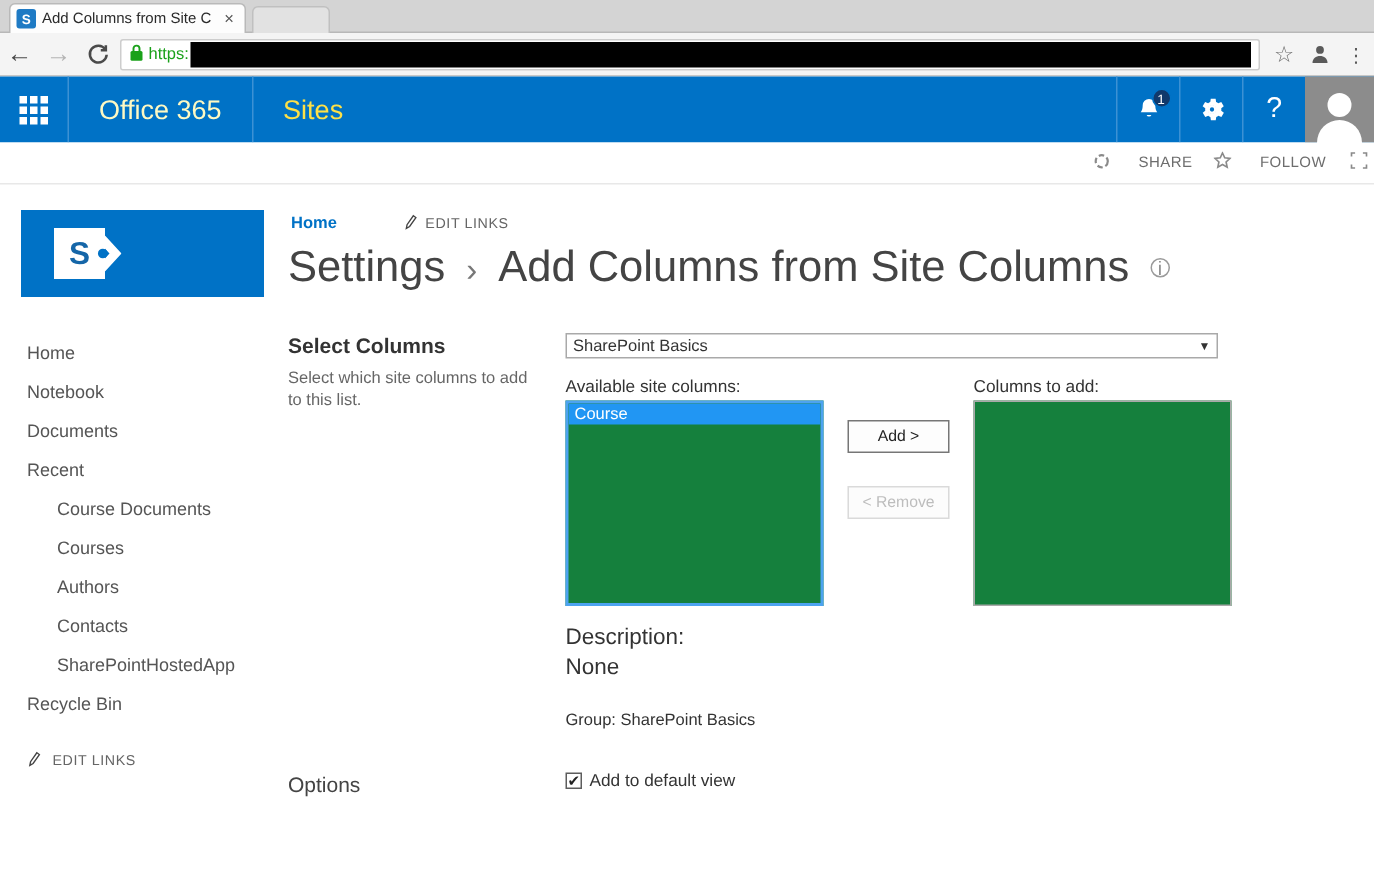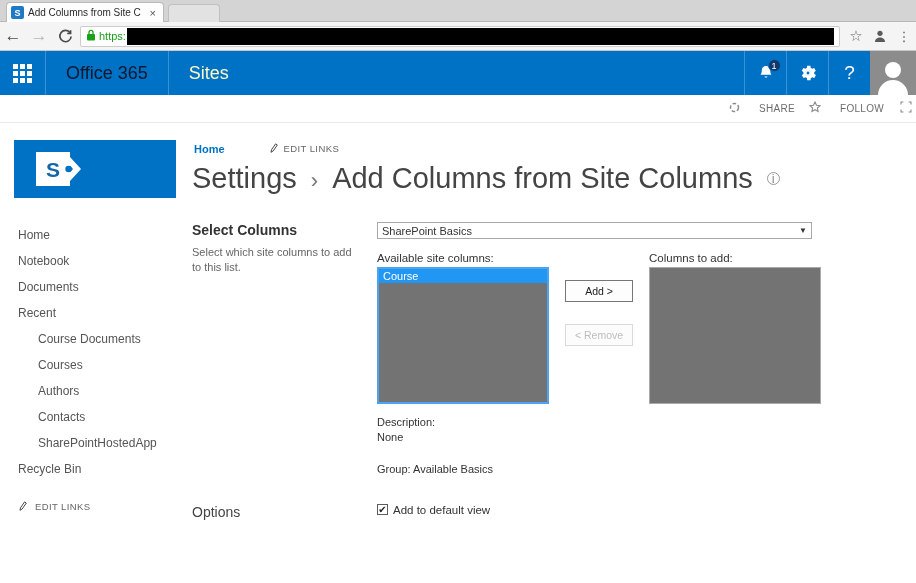--- a/index.html
+++ b/index.html
@@ -75,25 +75,25 @@
     background: #0072c6; display: flex; align-items: stretch;
   }
   .waffle-cell {
     width: 46px; display: flex; align-items: center; justify-content: center;
     border-right: 1px solid #3c91d4; cursor: pointer;
   }
   .waffle { display: grid; grid-template-columns: repeat(3, 5px); grid-gap: 2px; }
   .waffle i { width: 5px; height: 5px; background: #fff; display: block; }
   .suite-brand {
     display: flex; align-items: center; padding: 0 20px;
-    color: #0f172a; font-size: 18px; border-right: 1px solid #3c91d4; cursor: pointer;
+    color: #fef9c3; font-size: 18px; border-right: 1px solid #3c91d4; cursor: pointer;
   }
   .suite-site {
     display: flex; align-items: center; padding: 0 20px;
-    color: #fef9c3; font-size: 18px; cursor: pointer;
+    color: #fde047; font-size: 18px; cursor: pointer;
   }
   .suite-spacer { flex: 1 1 auto; }
   .suite-ico {
     width: 42px; display: flex; align-items: center; justify-content: center;
     color: #fff; border-left: 1px solid #3c91d4; cursor: pointer; position: relative;
   }
   .bell-wrap { position: relative; width: 20px; height: 20px; }
   .badge {
     position: absolute; right: -5px; top: -4px;
     min-width: 13px; height: 13px; border-radius: 50%;
@@ -190,42 +190,42 @@
   .select-box {
     width: 435px; height: 17px; border: 1px solid #a9a9a9; background: #fff;
     display: flex; align-items: center; justify-content: space-between;
     padding: 0 4px; font-size: 11px; color: #333; cursor: pointer;
   }
   .select-caret { font-size: 8px; color: #333; }
 
   .pick-row { display: flex; margin-top: 13px; }
   .listbox-col { width: 172px; }
   .listbox {
-    width: 172px; height: 137px; background: #737373;
+    width: 172px; height: 137px; background: #15803d;
     border: 2px solid #4da3f0; overflow: hidden;
   }
   .listbox.plain { border: 1px solid #a9a9a9; }
   .list-option {
     font-size: 11px; color: #fff; background: #2196f3;
     padding: 1px 4px; cursor: pointer;
   }
 
   .btn-col {
     width: 100px; display: flex; flex-direction: column; align-items: center;
     padding-top: 28px; gap: 22px;
   }
   .btn {
     width: 68px; height: 22px; font-size: 10.5px;
     display: flex; align-items: center; justify-content: center;
     background: #fdfdfd; border: 1px solid #767676; color: #222; cursor: pointer;
   }
   .btn.disabled { border: 1px solid #dadada; color: #bdbdbd; cursor: default; background: #fcfcfc; }
 
   .meta-block { margin-top: 11px; width: 300px; }
-  .meta-line { font-size: 11px; color: #333; line-height: 1.35; }
+  .meta-line { font-size: 15px; color: #333; line-height: 1.35; }
   .meta-group { font-size: 11px; color: #333; margin-top: 18px; }
 
   .options-row { display: flex; margin-top: 29px; }
   .checkline { display: flex; align-items: center; gap: 5px; }
   .cbox {
     width: 11px; height: 11px; border: 1px solid #5d5d5d; background: #fff;
     display: flex; align-items: center; justify-content: center;
     font-size: 10px; color: #222; cursor: pointer;
   }
   .check-label { font-size: 11.5px; color: #333; }
@@ -420,21 +420,21 @@
 
         <div class="listbox-col">
           <div class="field-label">Columns to add:</div>
           <div class="listbox plain"></div>
         </div>
       </div>
 
       <div class="meta-block">
         <div class="meta-line">Description:</div>
         <div class="meta-line">None</div>
-        <div class="meta-group">Group: Available Basics</div>
+        <div class="meta-group">Group: SharePoint Basics</div>
       </div>
     </div>
   </div>
 
   <div class="options-row">
     <div class="section-label-col">
       <div class="section-heading" style="font-weight:normal;color:#444;">Options</div>
     </div>
     <div class="field-col">
       <div class="checkline">

